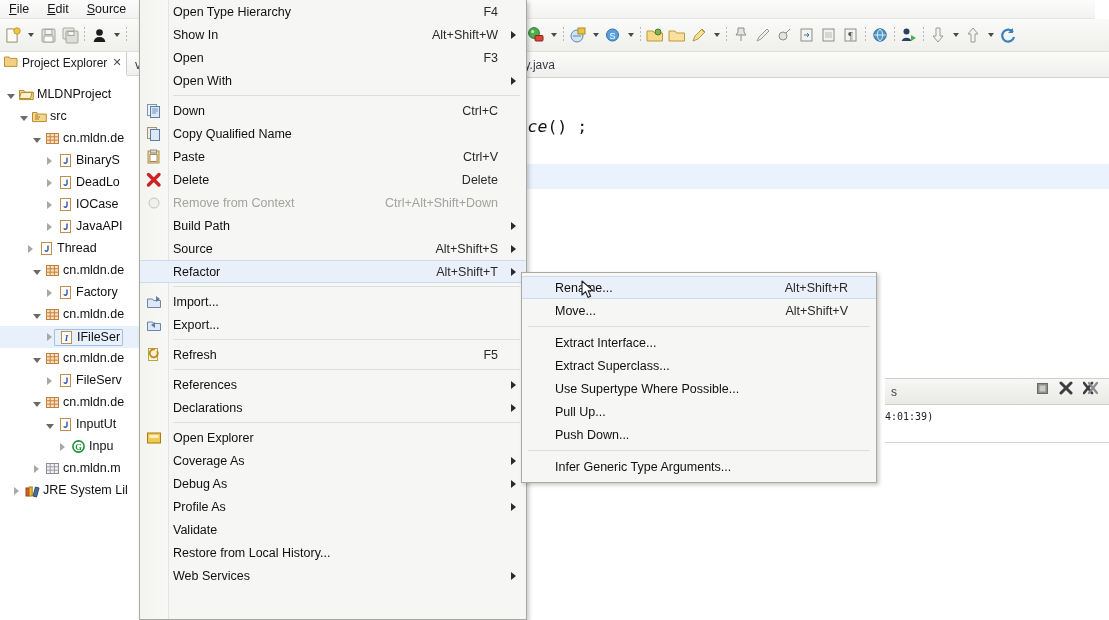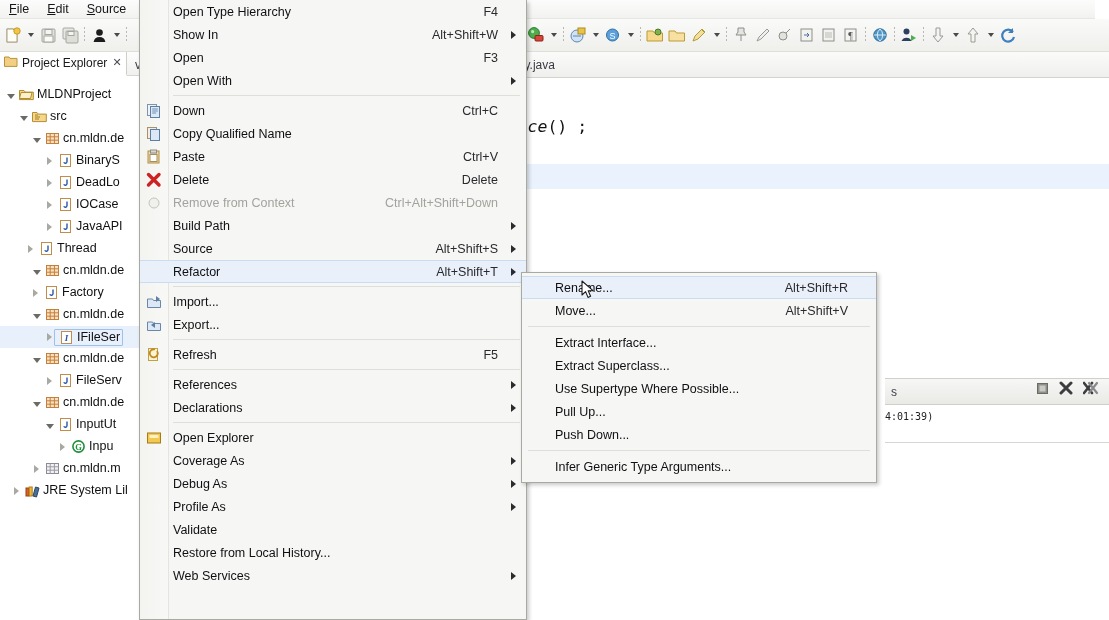--- a/index.html
+++ b/index.html
@@ -506,21 +506,21 @@
           <span class="tlabel-box">
             <span class="ticon">
               <svg width="15" height="15" viewBox="0 0 15 15">
                 <rect x="1.5" y="2.5" width="12" height="10" fill="#fae0c0" stroke="#c2803c"></rect>
                 <path d="M1.5 5.8 h12 M1.5 9.2 h12 M5.2 2.5 v10 M9.4 2.5 v10" stroke="#c2803c" fill="none"></path>
               </svg>
             </span>
             <span class="tlabel">cn.mldn.de</span>
           </span>
         </div>
-        <div class="tnode" style="padding-left: 29px;">
+        <div class="tnode" style="padding-left: 43px;">
           <span class="twist closed"></span>
           <span class="tlabel-box">
             <span class="ticon">
               <svg width="15" height="15" viewBox="0 0 15 15">
                 <rect x="2.5" y="1.5" width="10" height="12" fill="#ffffff" stroke="#c18d49"></rect>
                 <path d="M9 4.5 v4.2 a1.7 1.7 0 0 1 -3.2 0.6" stroke="#2b56a8" fill="none" stroke-width="1.4"></path>
               </svg>
             </span>
             <span class="tlabel">Factory</span>
           </span>

